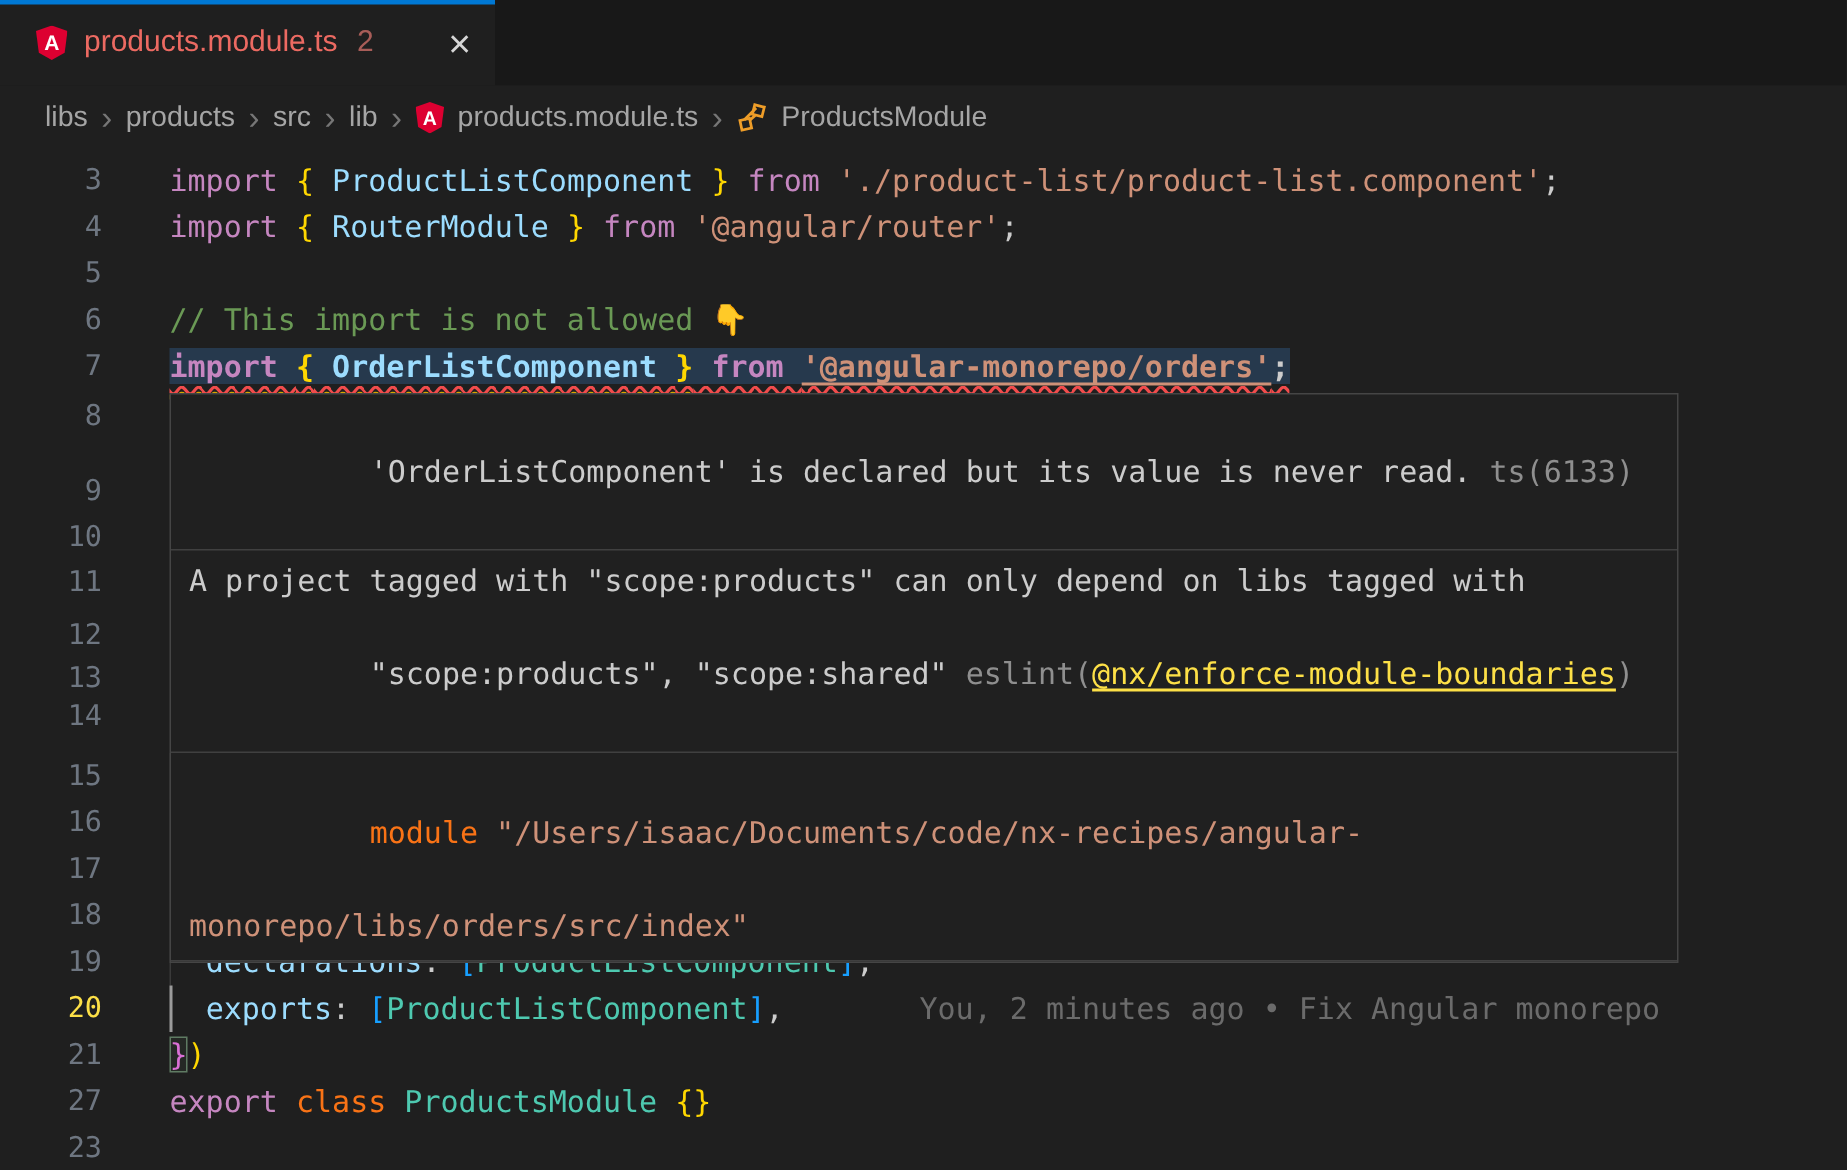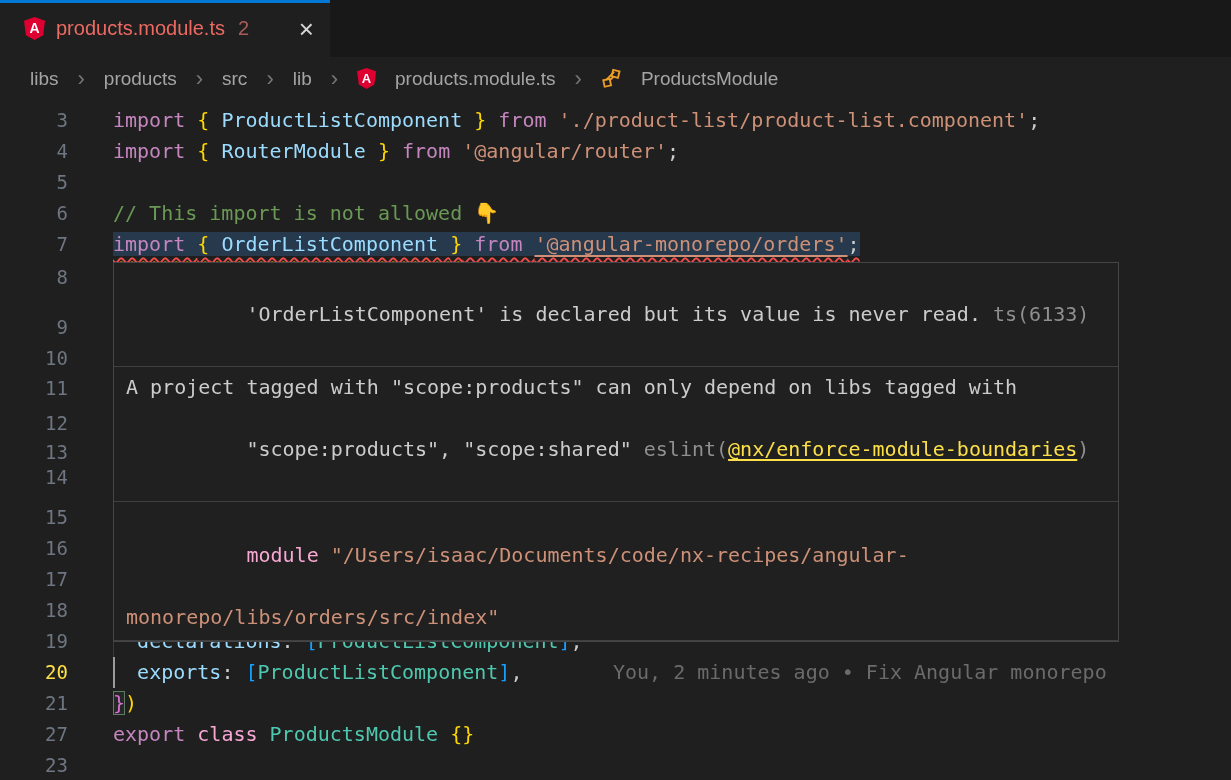--- a/index.html
+++ b/index.html
@@ -23,21 +23,21 @@
     background:#dd0031; color:#fff; font:bold 14px/23px "Liberation Sans",sans-serif; text-align:center;
   }
   .ng-icon.small { width:19px; height:21px; font-size:13px; line-height:21px; }
   .tab-label { color:#ec6a62; font-size:20px; white-space:nowrap; }
   .tab-badge { color:#a85d58; font-size:20px; margin-left:2px; }
   .tab-close { margin-left:auto; color:#d6d6d6; font-size:26px; line-height:20px; cursor:pointer; }
 
   
   .breadcrumbs {
     height:43px; background:#1f1f1f; display:flex; align-items:center;
-    padding-left:30px; gap:19px; color:#a5a5a5; font-size:19px;
+    padding-left:30px; gap:9px; color:#a5a5a5; font-size:19px;
   }
   .crumb { cursor:pointer; white-space:nowrap; }
   .crumb-sep { color:#767676; font-size:22px; line-height:19px; }
   .class-icon { width:21px; height:21px; flex:0 0 auto; }
 
   
   .editor {
     position:relative; padding-top:5px;
     font-family:"DejaVu Sans Mono", monospace; font-size:20px; line-height:31px;
     color:#cccccc;
@@ -47,35 +47,35 @@
     display:inline-block; width:68px; text-align:right; vertical-align:top;
     color:#6e7681; font-size:19px;
   }
   .gutter.active { color:#fde047; }
   .code { display:inline-block; padding-left:45px; vertical-align:top; }
   .guide { position:absolute; top:0; bottom:0; width:1px; background:#3a3a3a; }
   .guide.active { background:#9b9b9b; width:2px; }
 
   
   .kw   { color:#C586C0; }
-  .kw2  { color:#f9a8d4; }
+  .kw2  { color:#f97316; }
   .var  { color:#9CDCFE; }
   .type { color:#4EC9B0; }
   .str  { color:#CE9178; }
   .com  { color:#6A9955; }
   .pun  { color:#CCCCCC; }
   .b1   { color:#FFD700; }
   .b2   { color:#DA70D6; }
   .b3   { color:#179FFF; }
   .emoji{ color:#e2b714; }
 
   .errline {
     background:rgba(45,84,123,0.50);
     text-decoration:underline wavy #f14c4c 2px;
-    text-underline-offset:6px; text-decoration-skip-ink:none;
+    text-underline-offset:6px; text-decoration-skip-ink:none;font-weight:bold;
   }
   .warn {
     text-decoration:underline wavy #d7a600 2px;
     text-underline-offset:10px; text-decoration-skip-ink:none;
   }
   .strlink { text-decoration:underline solid 1.5px; text-underline-offset:4px; }
   .match { outline:1px solid #5f7b63; outline-offset:-1px; background:rgba(80,110,80,0.12); }
 
   .blame { position:absolute; left:613px; top:0; color:#6b6b6b; }
 

